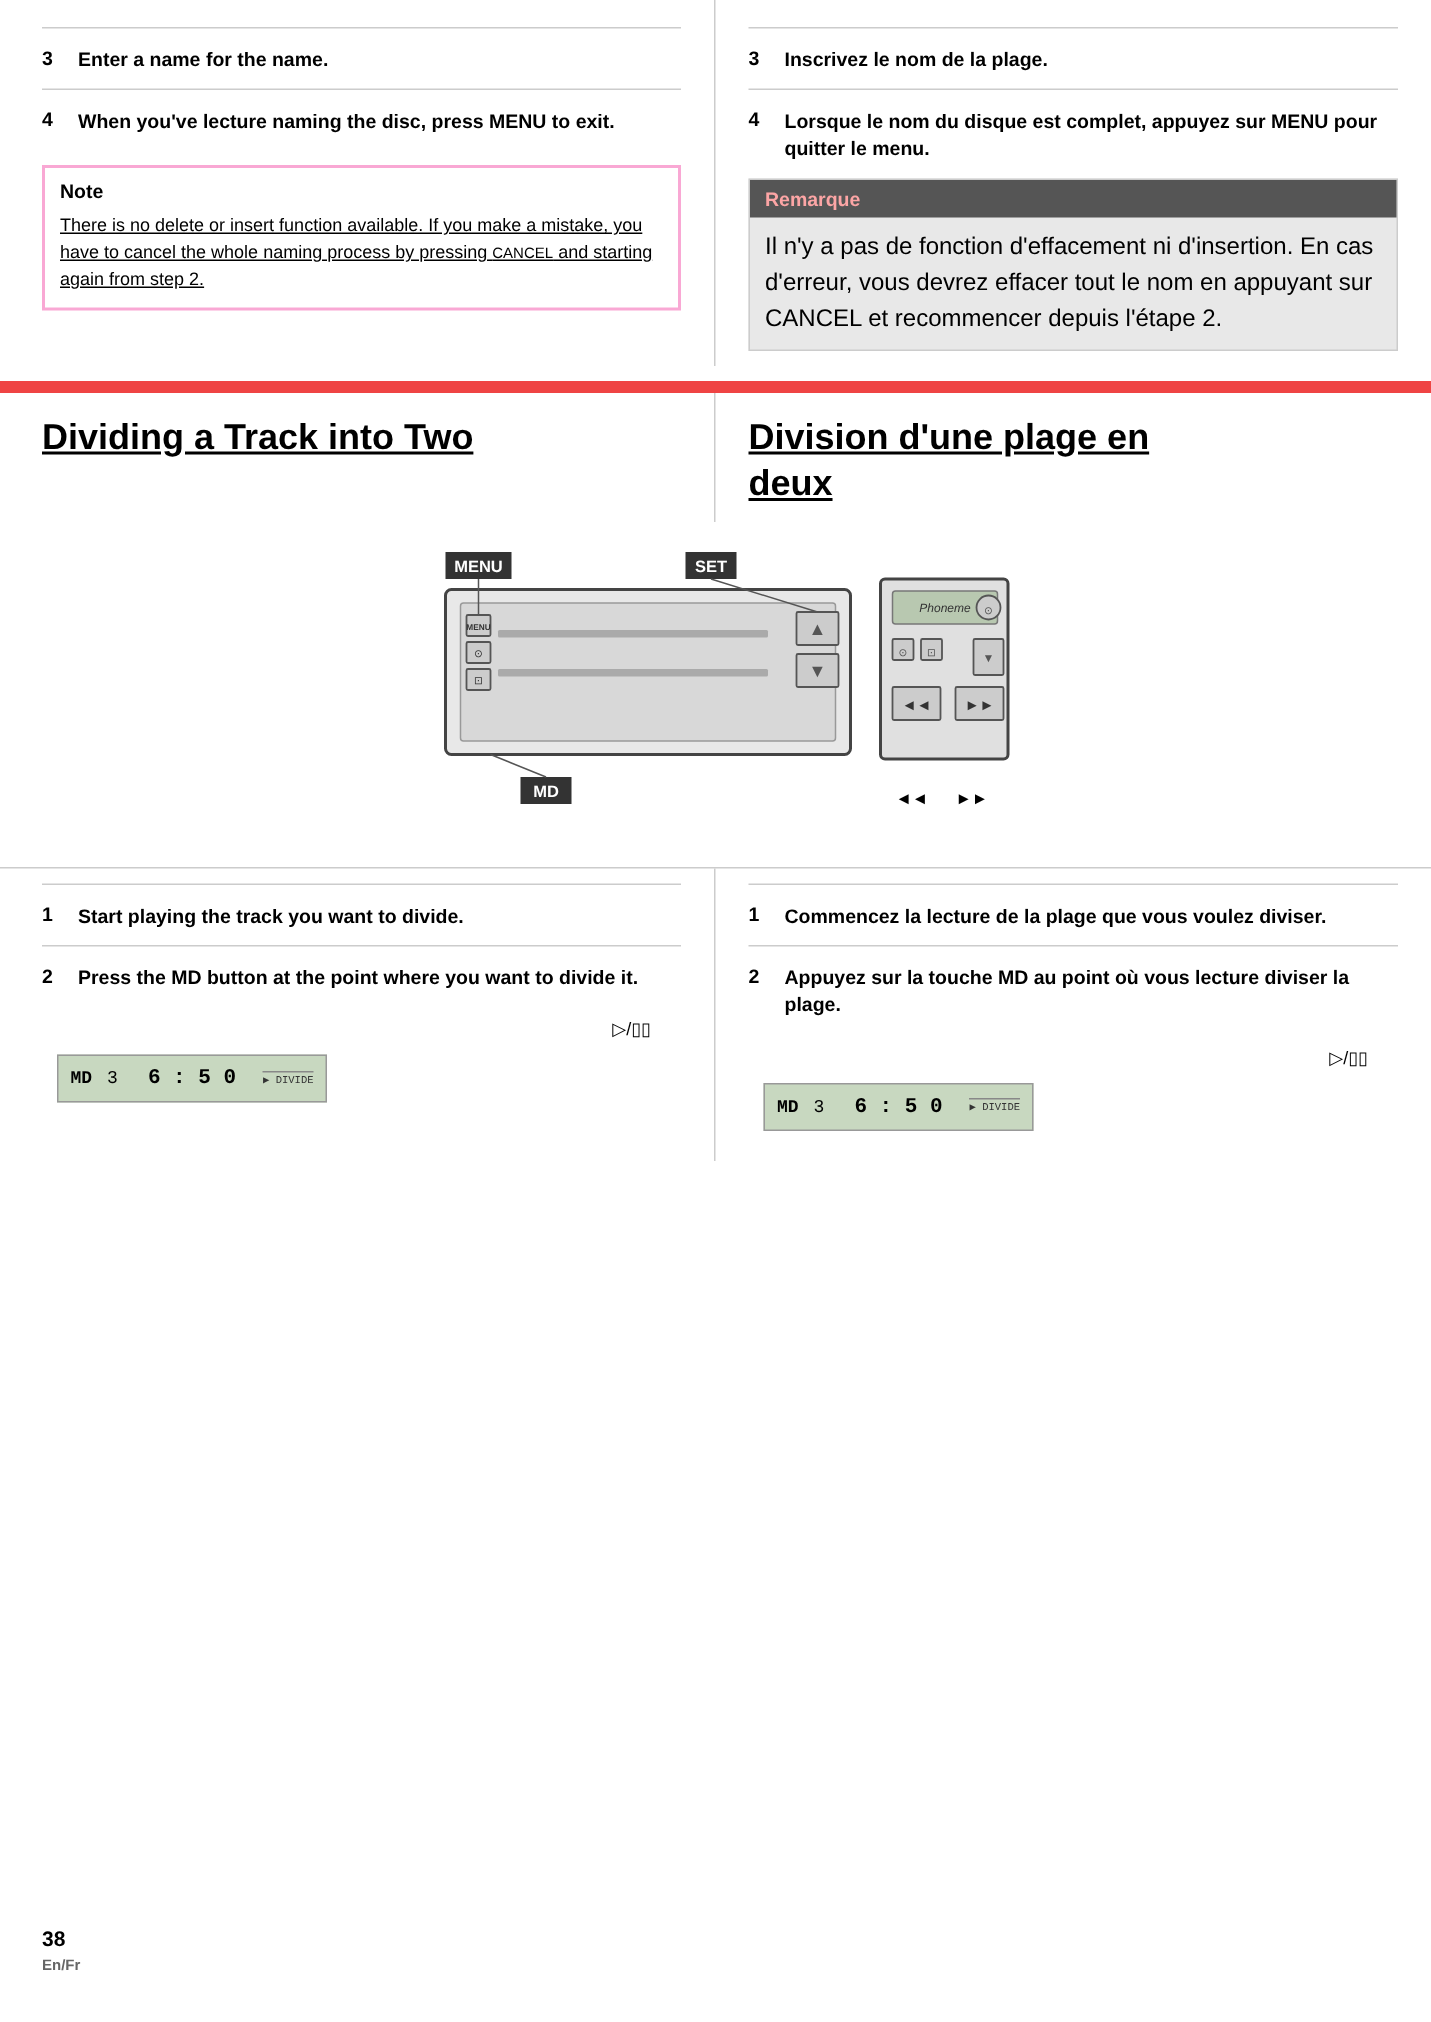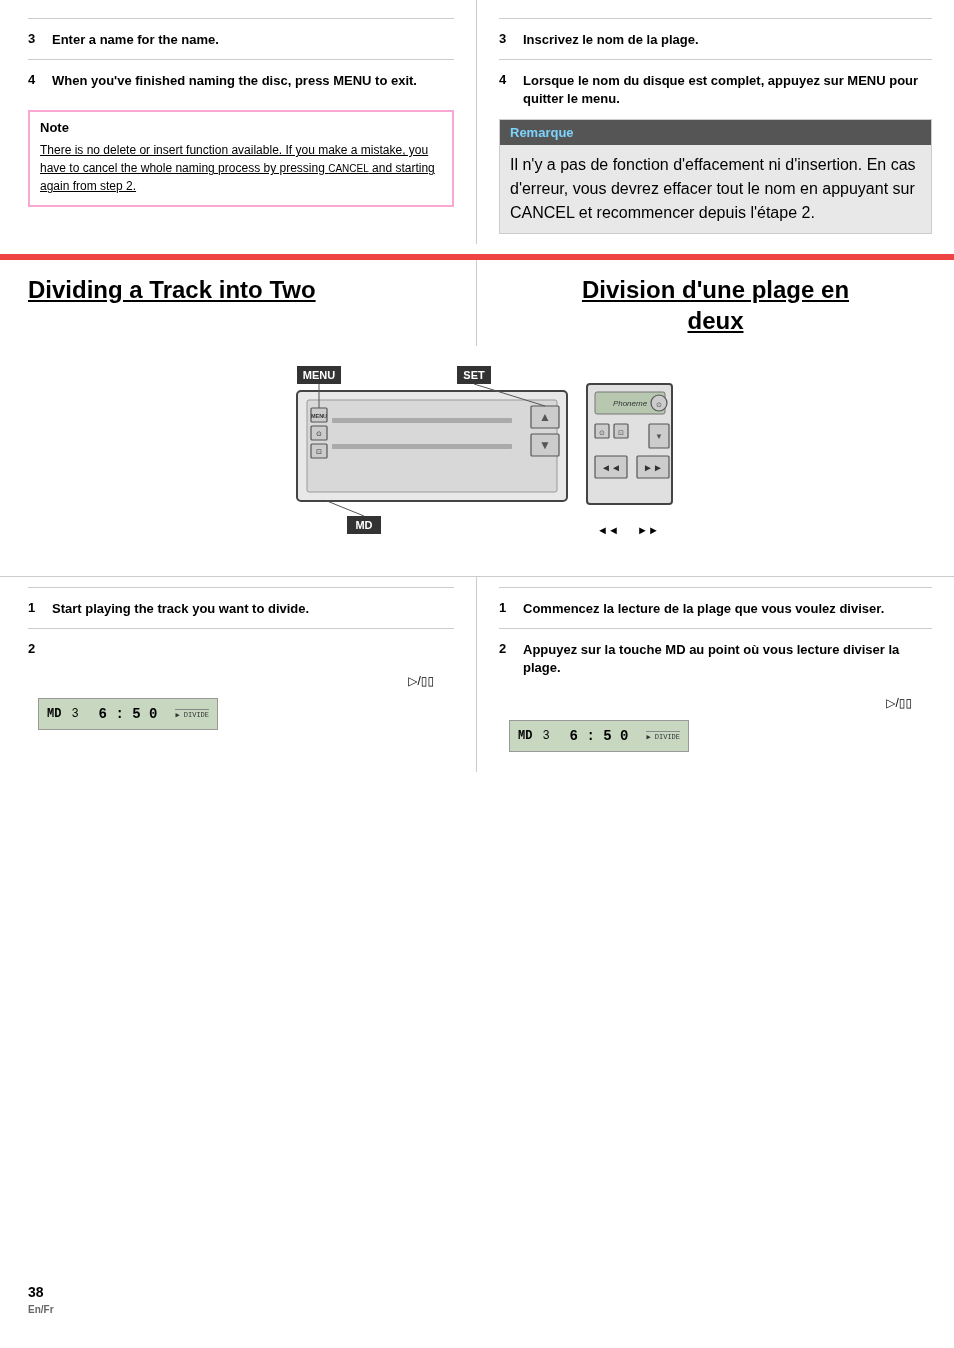--- a/index.html
+++ b/index.html
@@ -79,49 +79,48 @@
 
     .remarque-box {
       border: 1px solid #ccc;
       background: #e8e8e8;
       margin-top: 0;
       padding: 0;
     }
 
     .remarque-title {
       background: #555;
-      color: #7dd3fc;
+      color: #fca5a5;
       font-weight: bold;
       font-size: 13px;
       padding: 5px 10px;
     }
 
     .remarque-body {
       padding: 8px 10px;
       font-size: 16px;
       line-height: 1.5;
     }
 
     
     .section-heading-row {
       display: grid;
       grid-template-columns: 1fr 1fr;
       width: 100%;
-      border-top: 6px solid #ef4444;
+      border-top: 8px solid #ef4444;
       margin-top: 10px;
     }
 
     .section-heading-left {
       padding: 14px 22px 10px 28px;
       border-right: 1px solid #ccc;
     }
 
     .section-heading-right {
       padding: 14px 22px 10px 22px;
-      text-align: center;
     }
 
     .section-title {
       font-size: 24px;
       font-weight: bold;
       text-decoration: underline;
       line-height: 1.3;
     }
 
     
@@ -208,21 +207,21 @@
 
     <div class="left-col">
 
       <div class="step-item">
         <span class="step-number">3</span>
         <span class="step-text">Enter a name for the name.</span>
       </div>
 
       <div class="step-item">
         <span class="step-number">4</span>
-        <span class="step-text">When you've finished naming the disc, press MENU to exit.</span>
+        <span class="step-text">When you've lecture naming the disc, press MENU to exit.</span>
       </div>
 
       <div class="note-box">
         <div class="note-title">Note</div>
         <div class="note-body">
           There is no delete or insert function available. If you make a mistake, you have to cancel the whole naming process by pressing <small>CANCEL</small> and starting again from step 2.
         </div>
       </div>
     </div>
 
@@ -321,20 +320,21 @@
 
     <div class="bottom-left">
 
       <div class="step-item">
         <span class="step-number">1</span>
         <span class="step-text">Start playing the track you want to divide.</span>
       </div>
 
       <div class="step-item">
         <span class="step-number">2</span>
+        <span class="step-text">Press the MD button at the point where you want to divide it.</span>
       </div>
 
       <div class="play-pause-symbol" style="text-align:right; padding-right: 20px; font-size:12px; margin-top:8px;">▷/▯▯</div>
 
       <div style="display:flex; justify-content:flex-start; margin-left: 10px;">
         <div class="md-display">
           <span style="font-size:12px;font-weight:bold;">MD</span>
           <span style="font-size:12px;">3</span>
           <span style="font-size:14px;font-weight:bold; margin-left:10px;">6 : 5 0</span>
           <div style="display:flex; flex-direction:column; justify-content:flex-end; margin-left:auto;">

